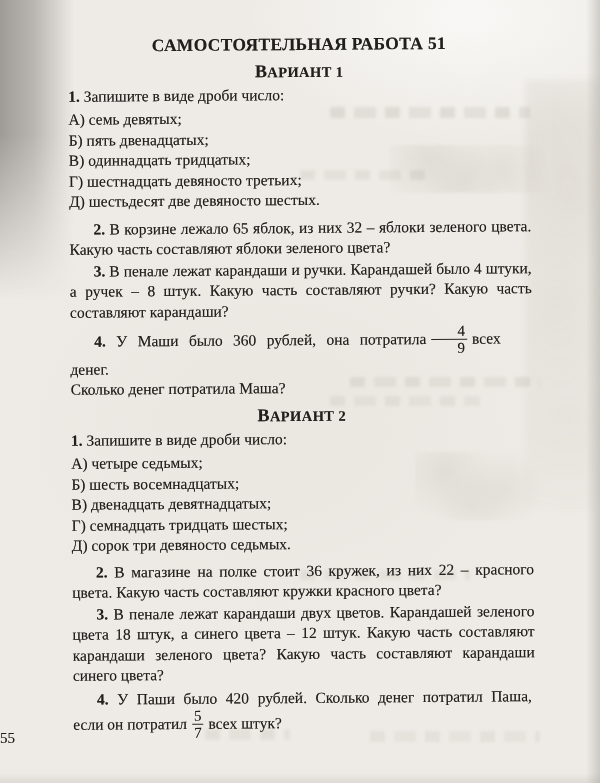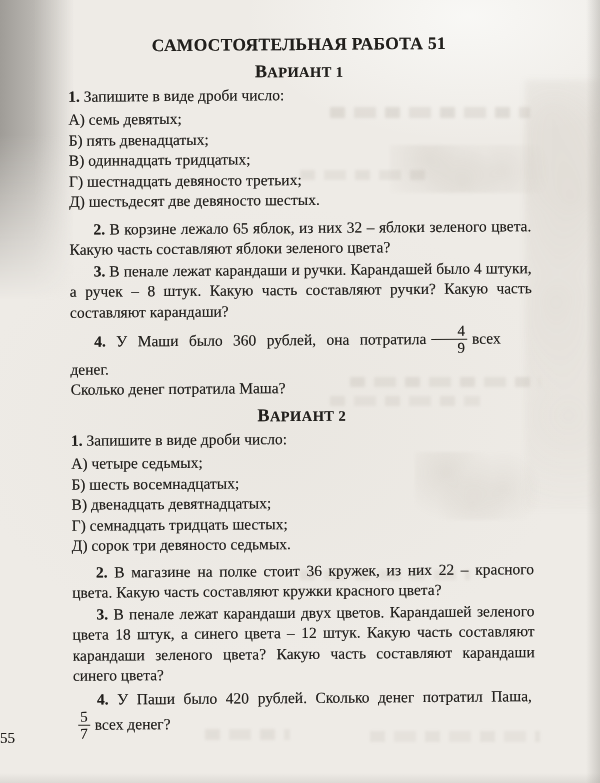--- a/index.html
+++ b/index.html
@@ -154,21 +154,21 @@
       <p class="item">В) двенадцать девятнадцатых;</p>
       <p class="item">Г) семнадцать тридцать шестых;</p>
       <p class="item">Д) сорок три девяносто седьмых.</p>
     </div>
 
     <p class="para" style="margin-top:6px;"><span class="num">2.</span> <span>В магазине на полке стоит 36 кружек, из них 22 – красного цвета. Какую часть составляют кружки красного цвета?</span></p>
 
     <p class="para tight"><span class="num">3.</span> <span>В пенале лежат карандаши двух цветов. Карандашей зеленого цвета 18 штук, а синего цвета – 12 штук. Какую часть составляют карандаши зеленого цвета? Какую часть составляют карандаши синего цвета?</span></p>
 
     <p class="fracline3"><span class="num">4.</span> <span>У Паши было 420 рублей. Сколько денег потратил Паша,</span></p>
-    <p class="fracline4"><span class="frac">
+    <p class="fracline4"><span>если он потратил</span><span class="frac">
           <span class="fnum">5</span>
           <span class="fden">7</span>
-        </span><span>всех денег?</span></p>
+        </span><span>всех штук?</span></p>
 
   </div>
 
   <div class="pagenum txt">55</div>
 </div>
 
 </body></html>

